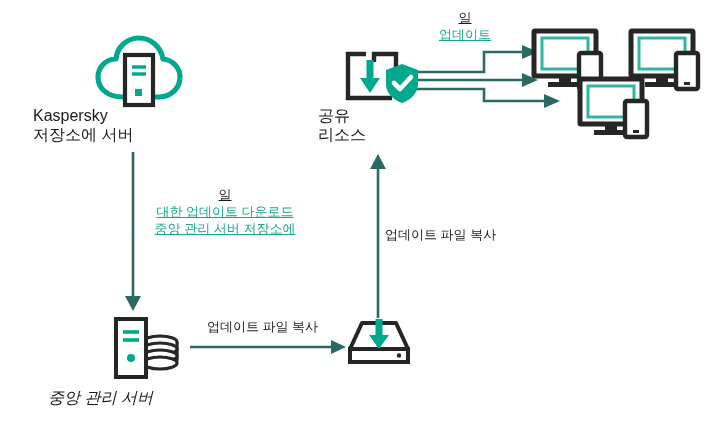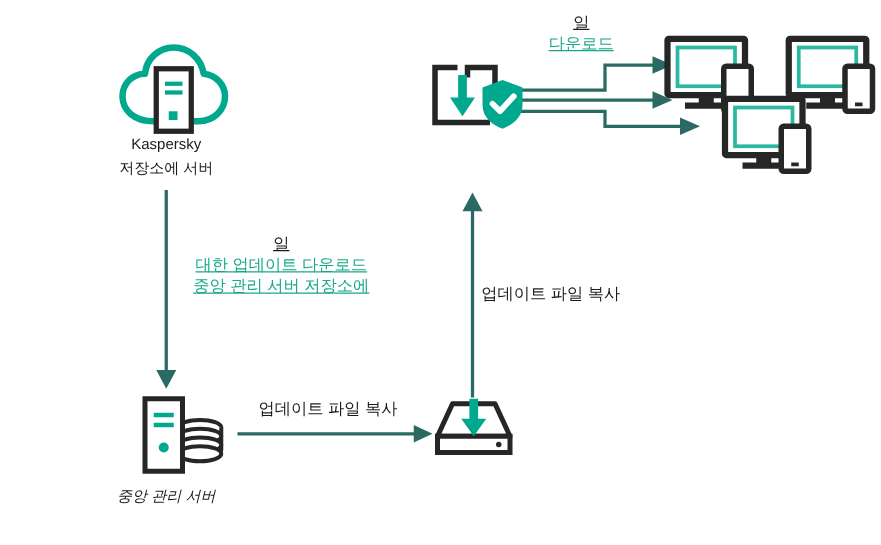--- a/index.html
+++ b/index.html
@@ -12,23 +12,22 @@
   }
   #canvas {
     position: relative;
     width: 705px;
     height: 436px;
     background: #ffffff;
     overflow: hidden;
   }
   .node-label {
     position: absolute;
-    text-align: center;
     color: #1a1a1a;
-    font-size: 12px;
+    font-size: 16px;
     line-height: 19px;
     white-space: nowrap;
     font-family: "Liberation Sans", "DejaVu Sans", sans-serif;
   }
   .edge-label {
     position: absolute;
     text-align: center;
     font-size: 13px;
     line-height: 17px;
     white-space: nowrap;
@@ -166,24 +165,28 @@
 
       <g fill="#00a88e">
         <rect x="22.5" y="10" width="7" height="22"></rect>
         <polygon points="16,28 36,28 26,43"></polygon>
       </g>
 
       <path d="M58 14 L74 20 L74 34 C74 44 66 50 58 53 C50 50 42 44 42 34 L42 20 Z" fill="#00a88e"></path>
       <polyline points="50,33 56,39 67,27" fill="none" stroke="#ffffff" stroke-width="4.6" stroke-linecap="round" stroke-linejoin="round"></polyline>
     </svg>
   </div>
+  <div class="node-label" style="left:318px; top:106px; width:120px;">
+    <div>공유</div>
+    <div>리소스</div>
+  </div>
 
   <div class="edge-label" style="left:405px; top:9px; width:120px;">
     <span class="freq">일</span>
-    <span class="link">다운로드</span>
+    <span class="link">업데이트</span>
   </div>
 
   <div class="icon-wrap" style="left:531px; top:28px;">
     <svg width="172" height="100" viewBox="0 0 172 100">
 
       <g>
         <rect x="3" y="3" width="62" height="45" rx="1" fill="#ffffff" stroke="#262626" stroke-width="5"></rect>
         <rect x="11" y="10" width="46" height="31" fill="#ffffff" stroke="#2cb8a0" stroke-width="3"></rect>
         <rect x="28" y="48" width="12" height="7" fill="#262626"></rect>
         <rect x="17" y="54" width="34" height="5" fill="#262626"></rect>

